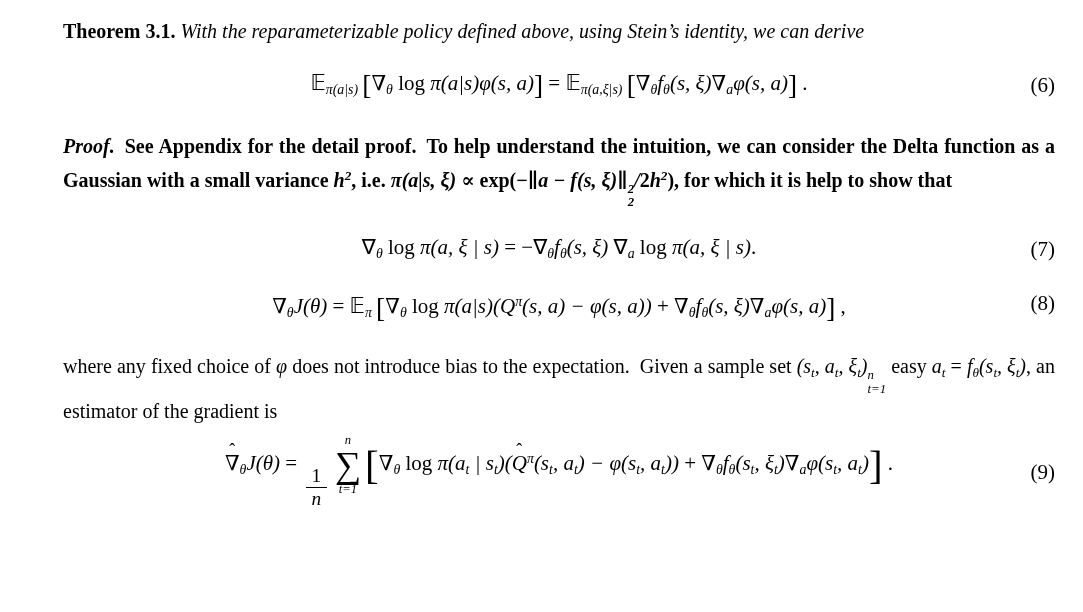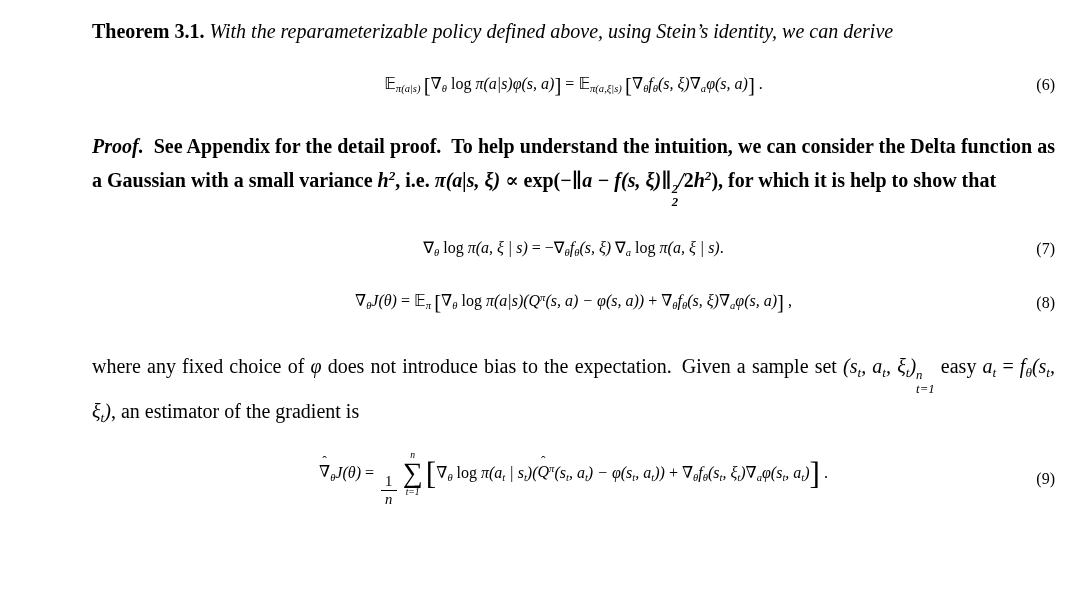--- a/index.html
+++ b/index.html
@@ -6,21 +6,21 @@
   body { background: #ffffff; }
   .page {
     position: relative;
     width: 1083px;
     height: 612px;
     box-sizing: border-box;
     background: #ffffff;
     color: #000000;
     font-family: "Liberation Serif", "DejaVu Serif", "DejaVu Sans", serif;
     font-size: 20px;
-    padding: 16px 28px 0 92px;
+    padding: 16px 28px 0 63px;
     overflow: hidden;
   }
   .para {
     margin: 0;
     line-height: 30px;
     text-align: justify;
   }
   .qedline {
     display: flex;
     justify-content: space-between;
@@ -28,37 +28,37 @@
   }
   .qed {
     font-size: 21px;
     font-family: "DejaVu Sans", sans-serif;
     line-height: 30px;
   }
   
   .eq {
     position: relative;
     width: 100%;
-    font-size: 16px;
+    font-size: 21px;
   }
   .eq-body {
     width: 100%;
     text-align: center;
     line-height: 1.2;
   }
   .eq-tag {
     position: absolute;
     right: 0;
     top: 50%;
     transform: translateY(-50%);
     font-style: normal;
   }
   .eq6 { margin-top: 17px; height: 44px; display: flex; align-items: center; }
   .eq7 { margin-top: 20px; height: 38px; display: flex; align-items: center; font-family: Liberation Serif, serif; }
-  .eq8 { margin-top: 13px; height: 44px; display: flex; align-items: center; }
+  .eq8 { margin-top: 13px; height: 44px; display: flex; align-items: flex-end; }
   .eq9 { margin-top: 6px;  height: 80px; display: flex; align-items: center; }
   .mt-proof { margin-top: 24px; font-weight: bold; }
   .mt-qed   { margin-top: 15px; }
   .mt-stein { margin-top: 31px; }
   .mt-where { margin-top: 26px; }
   
   .m-r  { font-style: normal; }
   .m-i  { font-style: italic; }
   .m-b  { font-weight: bold; font-style: normal; }
   .m-bb { font-style: normal; font-family: "DejaVu Sans", "DejaVu Serif", serif; }

